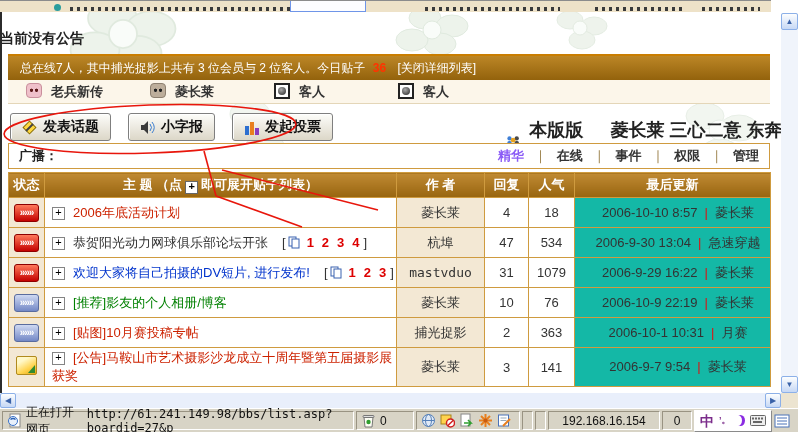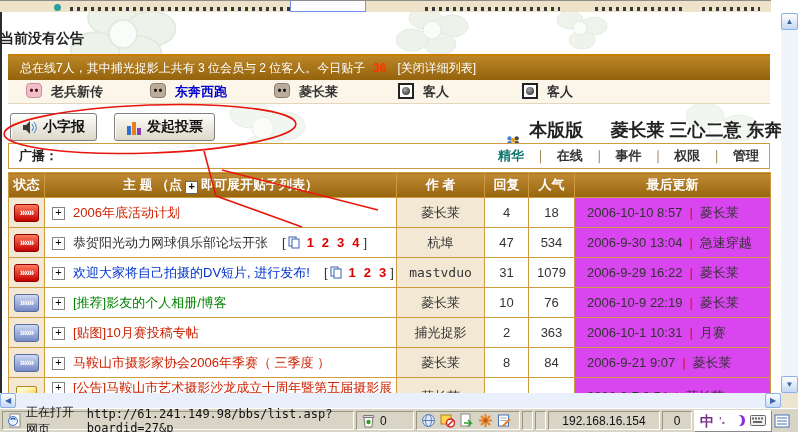--- a/index.html
+++ b/index.html
@@ -54,36 +54,36 @@
   
   #mods{position:absolute;top:118px;left:505px;display:flex;align-items:center;gap:8px;
     font-size:18px;color:#222;z-index:2;font-weight:bold;}
   
   #broadcast{position:absolute;top:143px;left:8px;width:762px;height:26px;box-sizing:border-box;
     border:1px solid #cf9b3f;background:#fff;display:flex;align-items:center;
     justify-content:space-between;padding:5px 10px;z-index:2;}
   #broadcast .bc-label{font-weight:bold;color:#222;}
   #nav-links{display:flex;align-items:center;gap:10px;font-weight:bold;font-size:13px;}
   .nav-link{color:#333;cursor:pointer;}
-  .nav-link.hot{color:#0f766e;text-align:center;}
+  .nav-link.hot{color:#8b5cf6;text-align:center;}
   .nav-sep{color:#8a6a2a;font-weight:normal;}
   
   #topic-table{position:absolute;top:172px;left:8px;width:762px;border-collapse:collapse;
     table-layout:fixed;z-index:2;background:#fff;}
   #topic-table th,#topic-table td{border:1px solid #cf9b3f;overflow:hidden;}
   #topic-table th{height:22px;color:#fff;font-size:13px;font-weight:bold;
     background:linear-gradient(180deg,#c08a33,#98650f);}
   .col-status{width:36px;} .col-title{width:352px;} .col-author{width:88px;}
   .col-replies{width:44px;} .col-views{width:46px;} .col-update{width:196px;}
   #topic-table td{height:27px;font-size:13px;}
   td.status-cell{background:#f3e8d4;text-align:center;}
   td.title-cell{background:#fff;padding-left:7px;}
   td.author-cell{background:#f3e8d4;text-align:center;font-size:13px;color:#333;}
   td.replies-cell,td.views-cell{background:#fff;text-align:center;color:#333;}
-  td.update-cell{background:#d946ef;padding-left:12px;color:#333;font-size:13px;}
+  td.update-cell{background:#14b8a6;padding-left:12px;color:#333;font-size:13px;text-align:center;}
   .hdr-expand{display:inline-block;width:11px;height:11px;background:#fff;border:1px solid #666;
     color:#000;font-size:11px;line-height:9px;text-align:center;vertical-align:-1px;margin:0 3px;}
   .hdr-expand::before{content:"+";}
   .expand{display:inline-block;width:11px;height:11px;background:#fff;border:1px solid #848484;
     color:#000;font-size:11px;line-height:9px;text-align:center;margin-right:8px;vertical-align:1px;cursor:pointer;}
   .expand::before{content:"+";}
   .status-btn{display:inline-block;width:23px;height:16px;border-radius:3px;color:#fff;
     font-weight:bold;font-size:10px;line-height:15px;text-align:center;letter-spacing:-1px;}
   .status-hot{background:linear-gradient(180deg,#ff7a5a,#c40000);border:1px solid #8d0000;}
   .status-normal{background:linear-gradient(180deg,#cfd9f2,#7388c6);border:1px solid #5a6c9e;}
@@ -194,43 +194,46 @@
     <span>总在线7人，其中捕光捉影上共有 3 位会员与 2 位客人。今日贴子</span>
     <span class="posts-red">36</span>
     <span class="close-link">[关闭详细列表]</span>
   </div>
   <div id="online-users">
   <span class="user-item member">
     <span class="icon-avatar pink"></span>
     <span class="uname">老兵新传</span>
   </span>
 
-  <span class="user-item member-link">
-    <span class="icon-avatar"></span>
-    <span class="uname">东奔西跑</span>
-  </span>
 
   <span class="user-item member">
     <span class="icon-avatar"></span>
     <span class="uname">菱长莱</span>
   </span>
 
   <span class="user-item guest">
     <span class="icon-guest"></span>
     <span class="uname">客人</span>
   </span>
 
   <span class="user-item guest">
     <span class="icon-guest"></span>
     <span class="uname">客人</span>
   </span>
 </div>
 </div>
 
 <div id="toolbar">
+  <div class="xp-btn">
+    <svg class="btn-ico" viewBox="0 0 15 15">
+      <rect x="3" y="3" width="9" height="9" transform="rotate(45 7.5 7.5)" fill="#ffd940" stroke="#8a6d00"></rect>
+      <line x1="4" y1="11" x2="11" y2="4" stroke="#444" stroke-width="2"></line>
+    </svg>
+    <span>发表话题</span>
+  </div>
   <div class="xp-btn">
     <svg class="btn-ico" viewBox="0 0 15 15">
       <path d="M1,5 h3 l4,-4 v13 l-4,-4 h-3 z" fill="#3a3a3a"></path>
       <path d="M10,4 q3,3.5 0,7 M12,2 q4.5,5.5 0,11" stroke="#3a7dd0" fill="none"></path>
     </svg>
     <span>小字报</span>
   </div>
   <div class="xp-btn">
     <svg class="btn-ico" viewBox="0 0 15 15">
       <rect x="1" y="6" width="4" height="9" fill="#2d6fd0"></rect>
@@ -343,30 +346,20 @@
     <td class="status-cell"><span class="status-btn status-normal"></span></td>
     <td class="title-cell">
       <span class="expand"></span><span class="title-link" style="color: rgb(204, 34, 0);">[贴图]10月赛投稿专帖</span>
     </td>
     <td class="author-cell">捕光捉影</td>
     <td class="replies-cell">2</td>
     <td class="views-cell">363</td>
     <td class="update-cell"><span class="date-text">2006-10-1 10:31</span><span class="upd-sep"></span><span class="poster-text">月赛</span></td>
   </tr>
 
-  <tr>
-    <td class="status-cell"><span class="status-btn status-normal"></span></td>
-    <td class="title-cell">
-      <span class="expand"></span><span class="title-link" style="color: rgb(204, 34, 0);">马鞍山市摄影家协会2006年季赛（ 三季度 ）</span>
-    </td>
-    <td class="author-cell">菱长莱</td>
-    <td class="replies-cell">8</td>
-    <td class="views-cell">84</td>
-    <td class="update-cell"><span class="date-text">2006-9-21 9:07</span><span class="upd-sep"></span><span class="poster-text">菱长莱</span></td>
-  </tr>
 
   <tr>
     <td class="status-cell"><span class="status-btn status-announce"></span></td>
     <td class="title-cell">
       <span class="expand"></span><span class="title-link" style="color: rgb(204, 34, 0);">[公告]马鞍山市艺术摄影沙龙成立十周年暨第五届摄影展获奖</span>
     </td>
     <td class="author-cell">菱长莱</td>
     <td class="replies-cell">3</td>
     <td class="views-cell">141</td>
     <td class="update-cell"><span class="date-text">2006-9-7 9:54</span><span class="upd-sep"></span><span class="poster-text">菱长莱</span></td>

